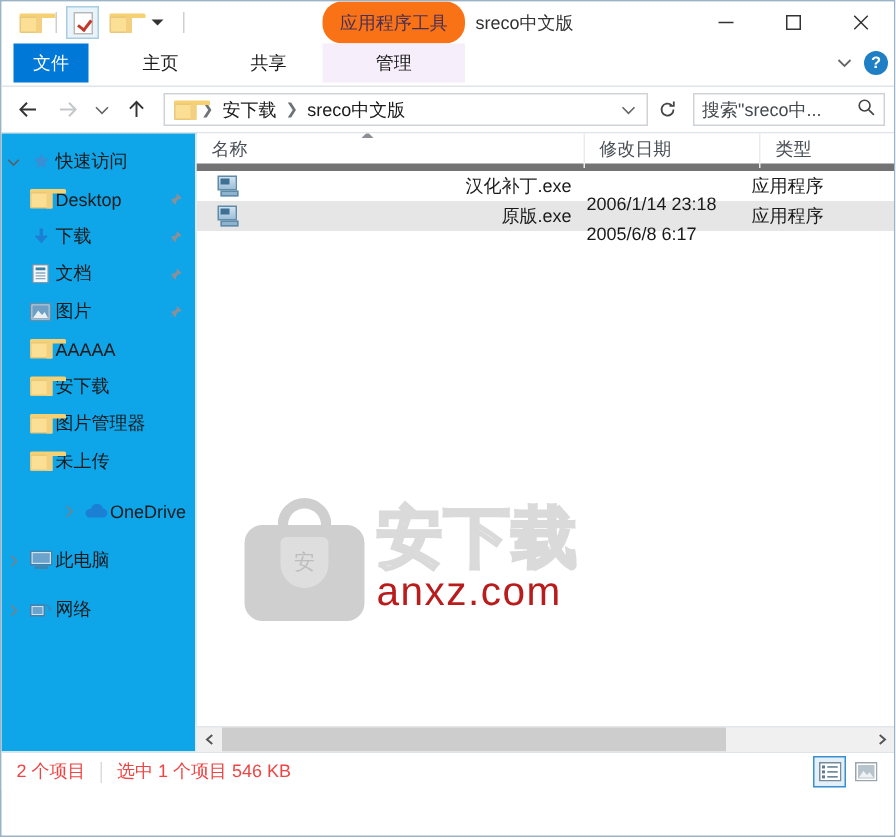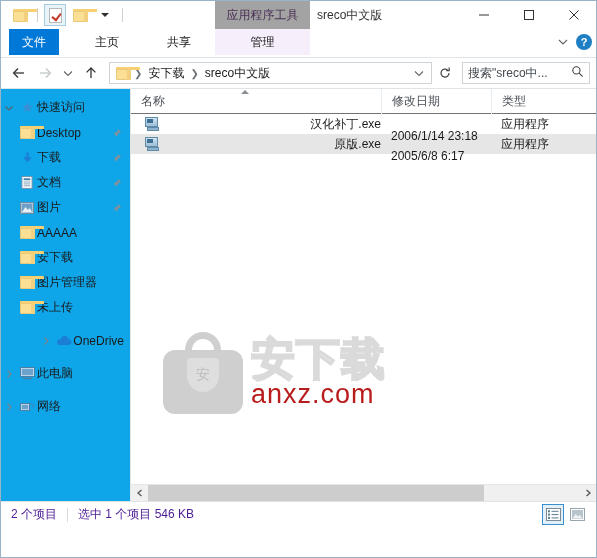--- a/index.html
+++ b/index.html
@@ -74,24 +74,25 @@
     width: 0; height: 0;
     border-left: 4px solid transparent;
     border-right: 4px solid transparent;
     border-top: 4px solid #333333;
   }
 
   .ctx-tabgroup {
     position: absolute;
     left: 214px; top: 0;
     width: 95px; height: 28px;
-    background: #a3a3a3;
+    background: #f97316;
     display: flex; align-items: center; justify-content: center;
     font-size: 12px;
     color: #4a2f55;
+    border-radius: 13px;
   }
   .win-title {
     position: absolute;
     left: 316px; top: 0; height: 28px;
     display: flex; align-items: center;
     font-size: 12px; color: #333333;
   }
   .wctrls {
     position: absolute; right: 0; top: 0;
     display: flex; height: 28px;
@@ -238,22 +239,23 @@
   
   .list {
     flex: 1;
     position: relative;
     background: #ffffff;
     overflow: hidden;
   }
   .colhead {
     height: 25px;
     display: flex; align-items: center;
-    border-bottom: 1px solid #737373;
+    border-bottom: 5px solid #737373;
     position: relative;
+    justify-content: space-between;
   }
   .col {
     font-size: 12px; color: #4a5057;
     padding-left: 10px;
     height: 25px; display: flex; align-items: center;
     position: relative;
   }
   .col + .col { border-left: 1px solid #e9ecee; }
   .col-name { width: 250px; }
   .col-date { width: 110px; }
@@ -367,21 +369,21 @@
   }
 
   
   .status {
     height: 26px;
     background: #ffffff;
     border-top: 1px solid #dfe4e8;
     display: flex; align-items: center;
     padding: 0 10px;
     font-size: 12px;
-    color: #4c1d95;
+    color: #ef4444;
     position: relative;
   }
   .st-sep {
     width: 1px; height: 14px; background: #d9dcde; margin: 0 10px;
   }
   .viewbtns {
     position: absolute; right: 8px; top: 2px;
     display: flex; gap: 2px;
   }
   .viewbtn {

